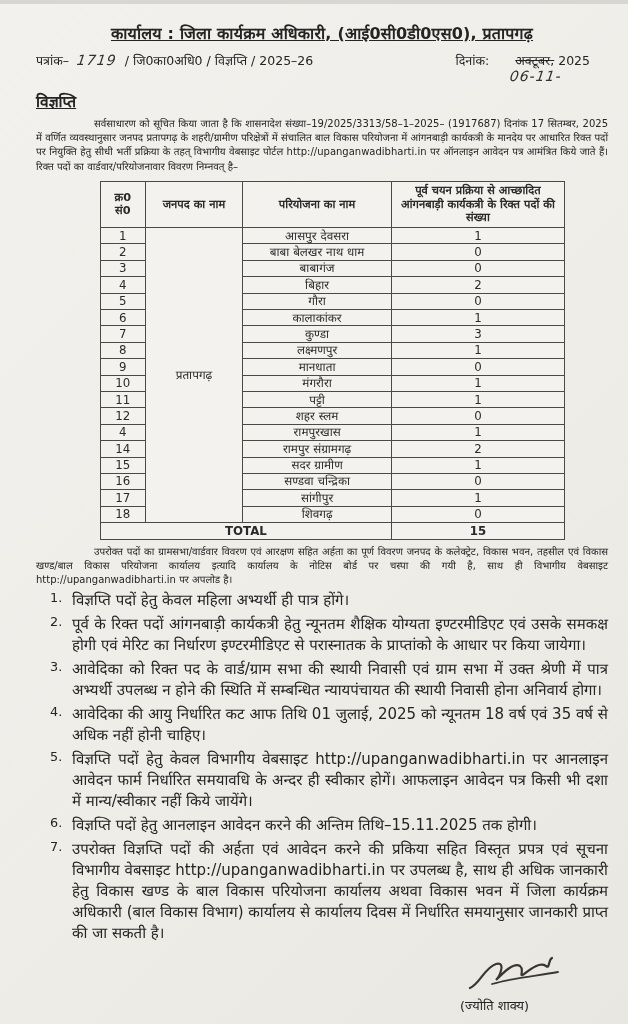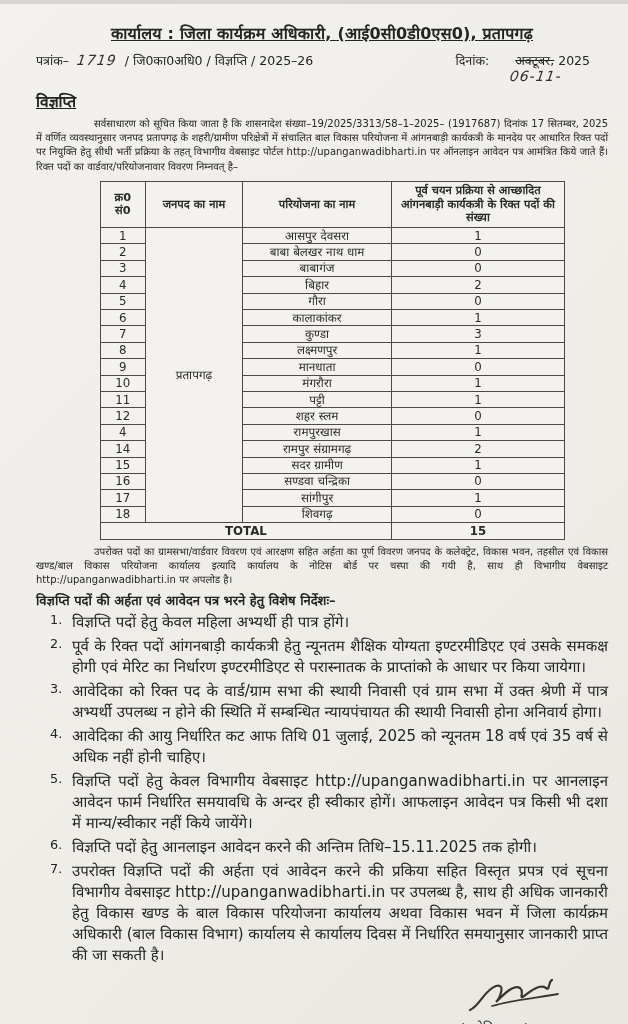--- a/index.html
+++ b/index.html
@@ -189,21 +189,20 @@
         </tr>
       <tr class="total-row">
         <td colspan="3">TOTAL</td>
         <td>15</td>
       </tr>
     </tbody>
   </table>
 
   <div class="para indent">उपरोक्त पदों का ग्रामसभा/वार्डवार विवरण एवं आरक्षण सहित अर्हता का पूर्ण विवरण जनपद के कलेक्ट्रेट, विकास भवन, तहसील एवं विकास खण्ड/बाल विकास परियोजना कार्यालय इत्यादि कार्यालय के नोटिस बोर्ड पर चस्पा की गयी है, साथ ही विभागीय वेबसाइट http://upanganwadibharti.in पर अपलोड है।</div>
 
-  <div class="section-heading">विज्ञप्ति पदों की अर्हता एवं आवेदन पत्र भरने हेतु विशेष निर्देशः–</div>
 
   <div class="instr">
       <div class="num">1.</div>
       <div class="txt">विज्ञप्ति पदों हेतु केवल महिला अभ्यर्थी ही पात्र होंगे।</div>
     </div>
   <div class="instr">
       <div class="num">2.</div>
       <div class="txt">पूर्व के रिक्त पदों आंगनबाड़ी कार्यकत्री हेतु न्यूनतम शैक्षिक योग्यता इण्टरमीडिएट एवं उसके समकक्ष होगी एवं मेरिट का निर्धारण इण्टरमीडिएट से परास्नातक के प्राप्तांको के आधार पर किया जायेगा।</div>
     </div>
   <div class="instr">

